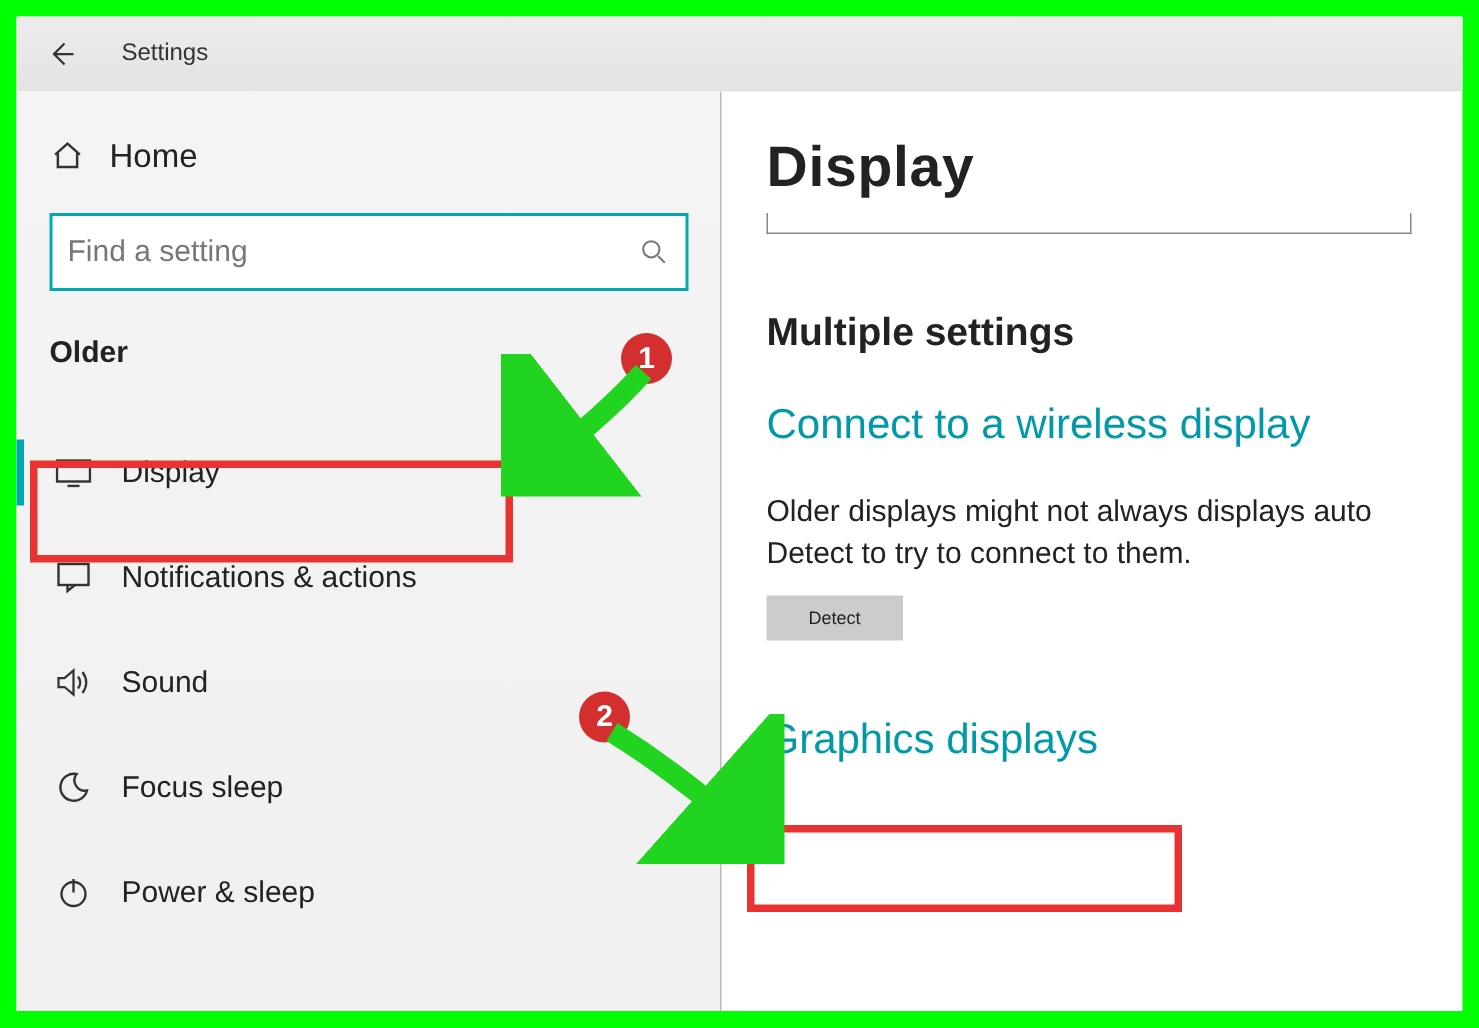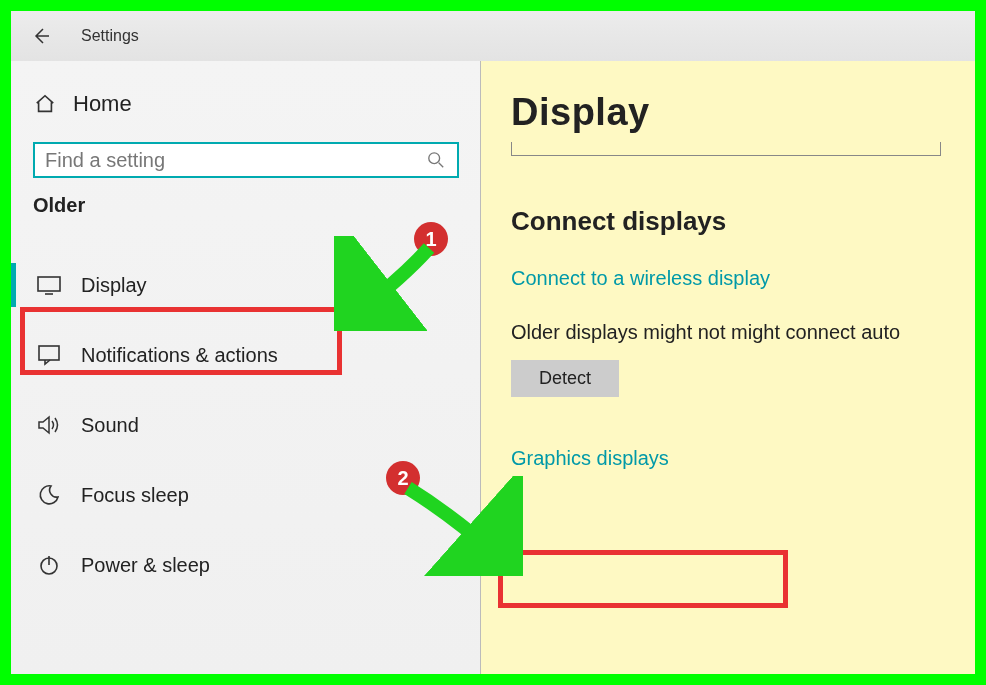--- a/index.html
+++ b/index.html
@@ -1,39 +1,39 @@
 <!DOCTYPE html>
 <html><head>
   <meta charset="utf-8">
   <style>
     * { margin: 0; padding: 0; box-sizing: border-box; font-family: "Segoe UI", Arial, sans-serif; }
     body { width: 986px; height: 685px; background: #00ff00; position: relative; overflow: hidden; }
-    .frame { position: absolute; top: 11px; left: 11px; right: 11px; bottom: 11px; background: #fef9c3; }
+    .frame { position: absolute; top: 11px; left: 11px; right: 11px; bottom: 11px; background: #ffffff; }
     .titlebar { height: 50px; background: linear-gradient(#ececec,#e3e3e3); display: flex; align-items: center; padding-left: 10px; }
     .back-arrow { width: 40px; height: 40px; display:flex; align-items:center; justify-content:center; color:#333; }
     .title-text { font-size: 16px; color:#333; margin-left: 20px; }
     .body { position:absolute; top:50px; left:0; right:0; bottom:0; display:flex; }
     .sidebar { width: 470px; background: linear-gradient(#f4f4f4,#f0f0f0); padding: 30px 22px 0 22px; position:relative; }
     .home-row { display:flex; align-items:center; gap:16px; margin-bottom: 25px; padding-left: 0px; }
     .home-text { font-size: 22px; color:#222; }
-    .search-wrap { border: 2px solid #00aab0; background:#fff; height: 36px; display:flex; align-items:center; padding: 0 10px; margin-bottom: 16px; position:relative; }
+    .search-wrap { border: 2px solid #00aab0; background:#fff; height: 52px; display:flex; align-items:center; padding: 0 10px; margin-bottom: 30px; position:relative; }
     .search-input { flex:1; border:none; outline:none; font-size: 20px; color:#777; background:transparent; }
     .search-input::placeholder { color:#777; }
     .search-icon { color:#777; position:absolute; right:12px; }
     .category { font-size: 20px; font-weight:600; color:#222; margin-bottom: 40px; }
     .nav-item { display:flex; align-items:center; gap:20px; height: 56px; font-size: 20px; color:#222; padding-left: 4px; margin-bottom: 14px; cursor:pointer; position:relative; }
     .nav-item.active::before { content:""; position:absolute; left:-22px; top:6px; bottom:6px; width:5px; background:#00aab0; }
     .nav-icon { width: 24px; height:24px; display:flex; align-items:center; justify-content:center; color:#333; flex-shrink:0; }
     .content { flex:1; padding: 30px 0 0 30px; position:relative; border-left: 1px solid #bbb; margin-left:-1px; overflow:hidden; }
     .page-title { font-size: 38px; font-weight:600; color:#222; margin-bottom: 8px; letter-spacing:0.5px; }
     .sep-line { width: 430px; height: 14px; border:1px solid #888; border-top:none; margin-bottom: 50px; }
     .section-title { font-size: 26px; font-weight:600; color:#222; margin-bottom: 30px; }
-    .link-text { font-size: 20px; color:#0099a8; margin-bottom: 28px; cursor:pointer; }
+    .link-text { font-size: 28px; color:#0099a8; margin-bottom: 28px; cursor:pointer; }
     .desc-text { font-size: 20px; color:#222; line-height:1.4; margin-bottom: 14px; white-space: nowrap; }
-    .detect-btn { background:#ccc; border:none; padding: 8px 28px; font-size: 18px; color:#222; cursor:pointer; margin-bottom: 40px; }
+    .detect-btn { background:#ccc; border:none; padding: 8px 28px; font-size: 12px; color:#222; cursor:pointer; margin-bottom: 40px; }
     .red-box-1 { position:absolute; border: 5px solid #e93232; pointer-events:none; }
     .red-box-2 { position:absolute; border: 5px solid #e93232; pointer-events:none; }
     .badge { position:absolute; width:34px; height:34px; border-radius:50%; background:#d32f2f; color:#fff; display:flex; align-items:center; justify-content:center; font-size:20px; font-weight:600; pointer-events:none; }
     .arrow-svg { position:absolute; pointer-events:none; }
     svg { display:block; }
   </style>
 </head>
 <body>
 
 <div class="frame">
@@ -115,24 +115,25 @@
               <line x1="11" y1="2" x2="11" y2="11" stroke="#333" stroke-width="1.6"></line>
             </svg>
         </span>
         <span>Power &amp; sleep</span>
       </div>
     </div>
 
     <div class="content">
       <div class="page-title">Display</div>
       <div class="sep-line"></div>
-      <div class="section-title">Connect displays</div>
+      <div class="section-title">Multiple settings</div>
       <div class="link-text">Connect to a wireless display</div>
       <div class="desc-text">
-        <span>Older displays might not might connect auto</span><br>
+        <span>Older displays might not always displays auto</span><br>
+        <span>Detect to try to connect to them.</span>
       </div>
       <button class="detect-btn">Detect</button>
       <div class="link-text" style="margin-top:10px">Graphics displays</div>
     </div>
   </div>
 
   <div class="red-box-1" style="top:296px; left:9px; width:322px; height:68px;"></div>
   <div class="red-box-2" style="top:539px; left:487px; width:290px; height:58px;"></div>
   <div class="badge" style="top:211px; left:403px;">1</div>
   <div class="badge" style="top:450px; left:375px;">2</div>

